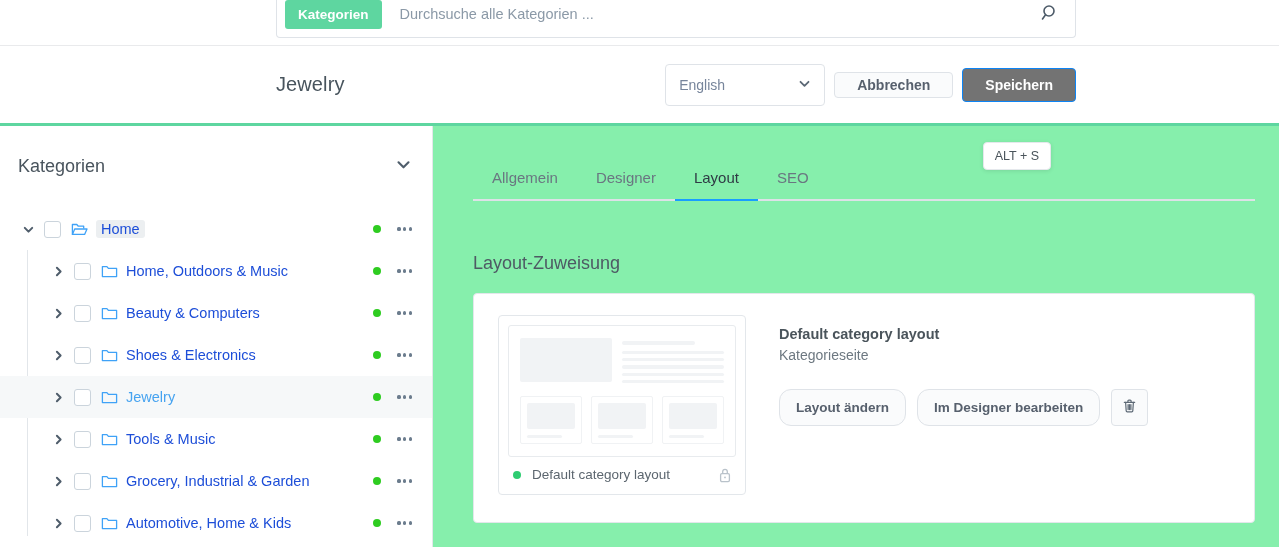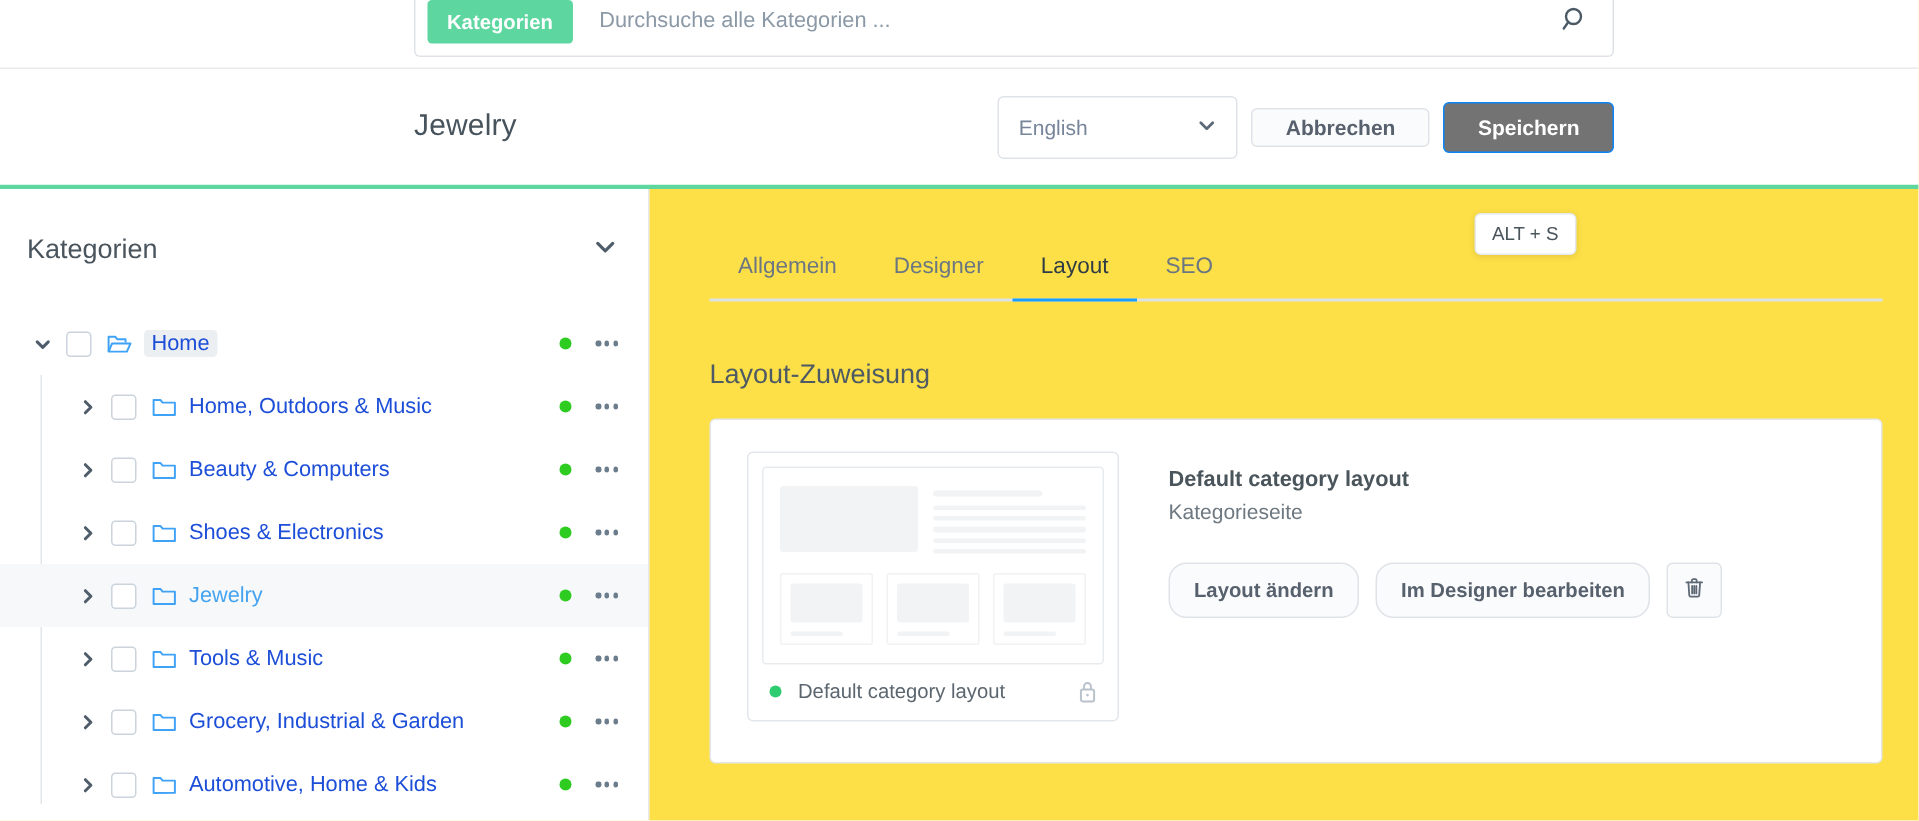--- a/index.html
+++ b/index.html
@@ -238,21 +238,21 @@
     left: 27px;
     top: 42px;
     bottom: 8px;
     width: 1px;
     background: #e2e6ea;
   }
 
   
   .main {
     flex: 1;
-    background: #fde047;
+    background: #86efac;
     padding: 0 12px 0 40px;
     overflow: hidden;
   }
   .tabs {
     display: flex;
     gap: 0;
     border-bottom: 2px solid #dde2e7;
     margin-top: 33px;
     width: 782px;
   }
@@ -267,21 +267,21 @@
   }
   .tab.active { color: #2f3b45; }
   .tab.active::after {
     content: "";
     position: absolute;
     left: 0; right: 0; bottom: -2px;
     height: 2px;
     background: #189eff;
   }
   .section-title {
-    margin-top: 38px;
+    margin-top: 52px;
     font-size: 18px;
     color: #4e5a64;
     font-weight: 400;
   }
   .card {
     margin-top: 19px;
     background: #fff;
     border: 1px solid #e3e7eb;
     border-radius: 4px;
     padding: 21px 24px 24px;

